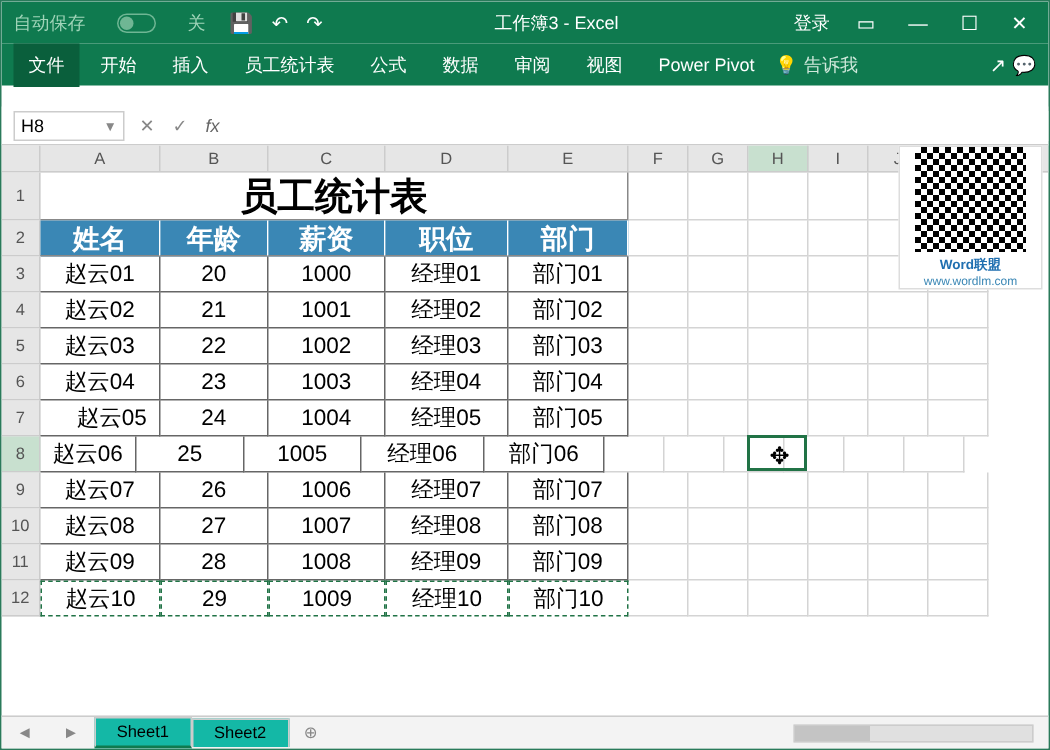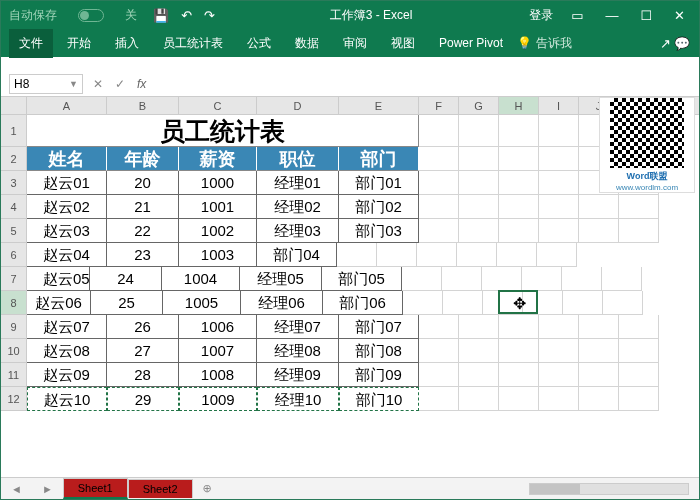--- a/index.html
+++ b/index.html
@@ -40,21 +40,21 @@
 .data-row .cell { border: 1px solid #666; border-top: none; border-left: none; font-size: 15px; }
 .data-row .cell:first-of-type { border-left: none; }
 .empty-cell { border-right: 1px solid #d4d4d4; border-bottom: 1px solid #d4d4d4; }
 .active-cell { position: absolute; border: 2px solid #217346; pointer-events: none; }
 .cursor { position: absolute; font-size: 16px; pointer-events: none; }
 .qr { position: absolute; top: 0; right: 4px; width: 96px; height: 96px; background: #fff; border: 1px solid #ddd; display: flex; flex-direction: column; align-items: center; justify-content: center; font-size: 9px; }
 .qr-grid { width: 74px; height: 74px; background: repeating-conic-gradient(#000 0 25%, #fff 0 50%) 0 0/8px 8px; }
 .qr-label { color: #1f6fb0; font-weight: bold; margin-top: 2px; }
 .sheet-tabs { height: 22px; border-top: 1px solid #ccc; display: flex; align-items: center; font-size: 11px; background: #f3f3f3; }
 .st-nav { padding: 0 10px; color: #888; }
-.st-tab { padding: 3px 14px; border: 1px solid #ccc; border-bottom: none; background: #b91c1c; cursor: pointer; }
+.st-tab { padding: 3px 14px; border: 1px solid #ccc; border-bottom: none; background: #14b8a6; cursor: pointer; }
 .st-tab.active { border-bottom: 2px solid #0f7a4f; }
 .st-add { padding: 0 10px; color: #888; cursor: pointer; }
 .st-scroll { flex: 1; display: flex; justify-content: flex-end; padding-right: 10px; }
 .scroll-track { width: 160px; height: 12px; background: #e0e0e0; border: 1px solid #ccc; position: relative; }
 .scroll-thumb { position: absolute; left: 0; width: 50px; height: 10px; background: #c4c4c4; }
 .statusbar { height: 22px; background: #f3f3f3; border-top: 1px solid #ccc; display: flex; align-items: center; font-size: 11px; color: #555; padding: 0 10px; justify-content: space-between; }
 .marching { border: 1px dashed #217346 !important; }
 </style>
 </head>
 <body>
@@ -189,31 +189,32 @@
         <div class="empty-cell" style="width: 40px;"></div>
         <div class="empty-cell" style="width: 40px;"></div>
         <div class="empty-cell" style="width: 40px;"></div>
         <div class="empty-cell" style="width: 40px;"></div>
       </div>
       <div class="row data-row">
         <div class="rh">6</div>
         <div class="cell" style="width: 80px;">赵云04</div>
         <div class="cell" style="width: 72px;">23</div>
         <div class="cell" style="width: 78px;">1003</div>
+        <div class="cell" style="width: 82px;">经理04</div>
         <div class="cell" style="width: 80px;">部门04</div>
         <div class="empty-cell" style="width: 40px;"></div>
         <div class="empty-cell" style="width: 40px;"></div>
         <div class="empty-cell" style="width: 40px;"></div>
         <div class="empty-cell" style="width: 40px;"></div>
         <div class="empty-cell" style="width: 40px;"></div>
         <div class="empty-cell" style="width: 40px;"></div>
       </div>
       <div class="row data-row">
         <div class="rh">7</div>
-        <div class="cell" style="width: 63px; padding-left: 16px;">赵云05</div>
+        <div class="cell" style="width: 80px; padding-left: 16px;">赵云05</div>
         <div class="cell" style="width: 72px;">24</div>
         <div class="cell" style="width: 78px;">1004</div>
         <div class="cell" style="width: 82px;">经理05</div>
         <div class="cell" style="width: 80px;">部门05</div>
         <div class="empty-cell" style="width: 40px;"></div>
         <div class="empty-cell" style="width: 40px;"></div>
         <div class="empty-cell" style="width: 40px;"></div>
         <div class="empty-cell" style="width: 40px;"></div>
         <div class="empty-cell" style="width: 40px;"></div>
         <div class="empty-cell" style="width: 40px;"></div>

